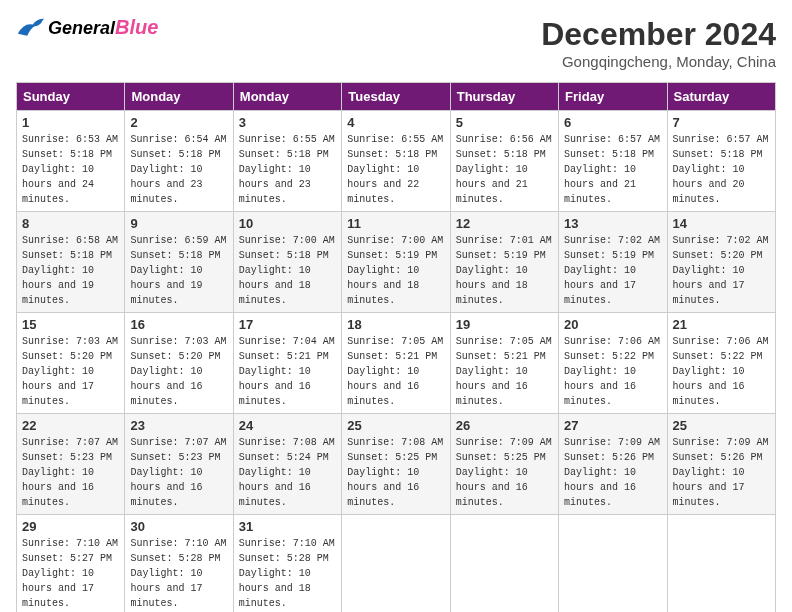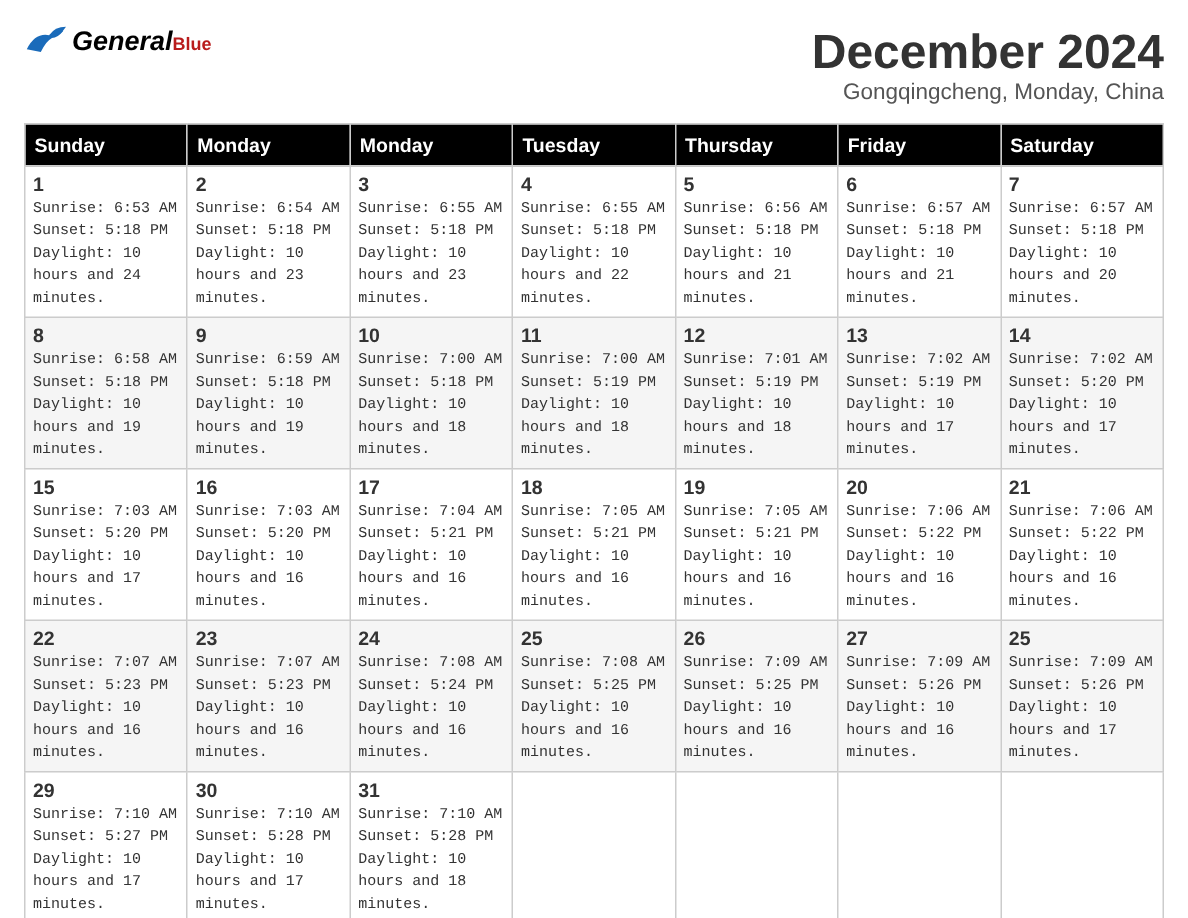--- a/index.html
+++ b/index.html
@@ -21,23 +21,24 @@
       align-items: center;
       gap: 4px;
     }
     .logo-text-general {
       font-size: 18px;
       font-weight: bold;
       color: #000000;
       font-style: italic;
     }
     .logo-text-blue {
-      font-size: 12px;
-      font-weight: bold;
-      color: #b91c1c;
+      font-size: 20px;
+      font-weight: bold;
+      color: #ec4899;
+      font-style: italic;
     }
     .logo-bird {
       width: 28px;
       height: 22px;
     }
     .title-section {
       text-align: right;
     }
     .month-title {
       font-size: 32px;
@@ -47,21 +48,21 @@
     .location-title {
       font-size: 15px;
       color: #555;
     }
     .calendar-table {
       width: 100%;
       border-collapse: collapse;
       table-layout: fixed;
     }
     .calendar-table th {
-      background-color: #000000;
+      background-color: #701a75;
       color: #fff;
       text-align: left;
       padding: 6px 6px;
       font-size: 13px;
       font-weight: bold;
       border: 1px solid #ccc;
     }
     .calendar-table td {
       border: 1px solid #ccc;
       vertical-align: top;

